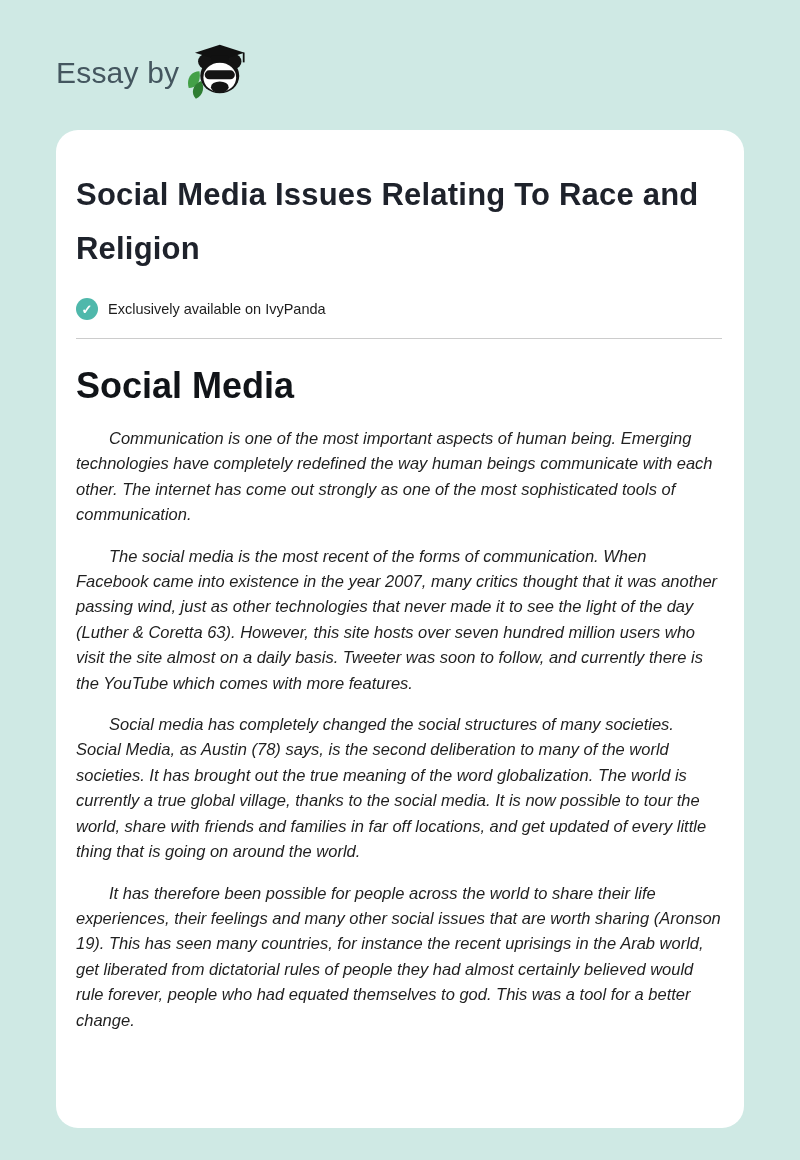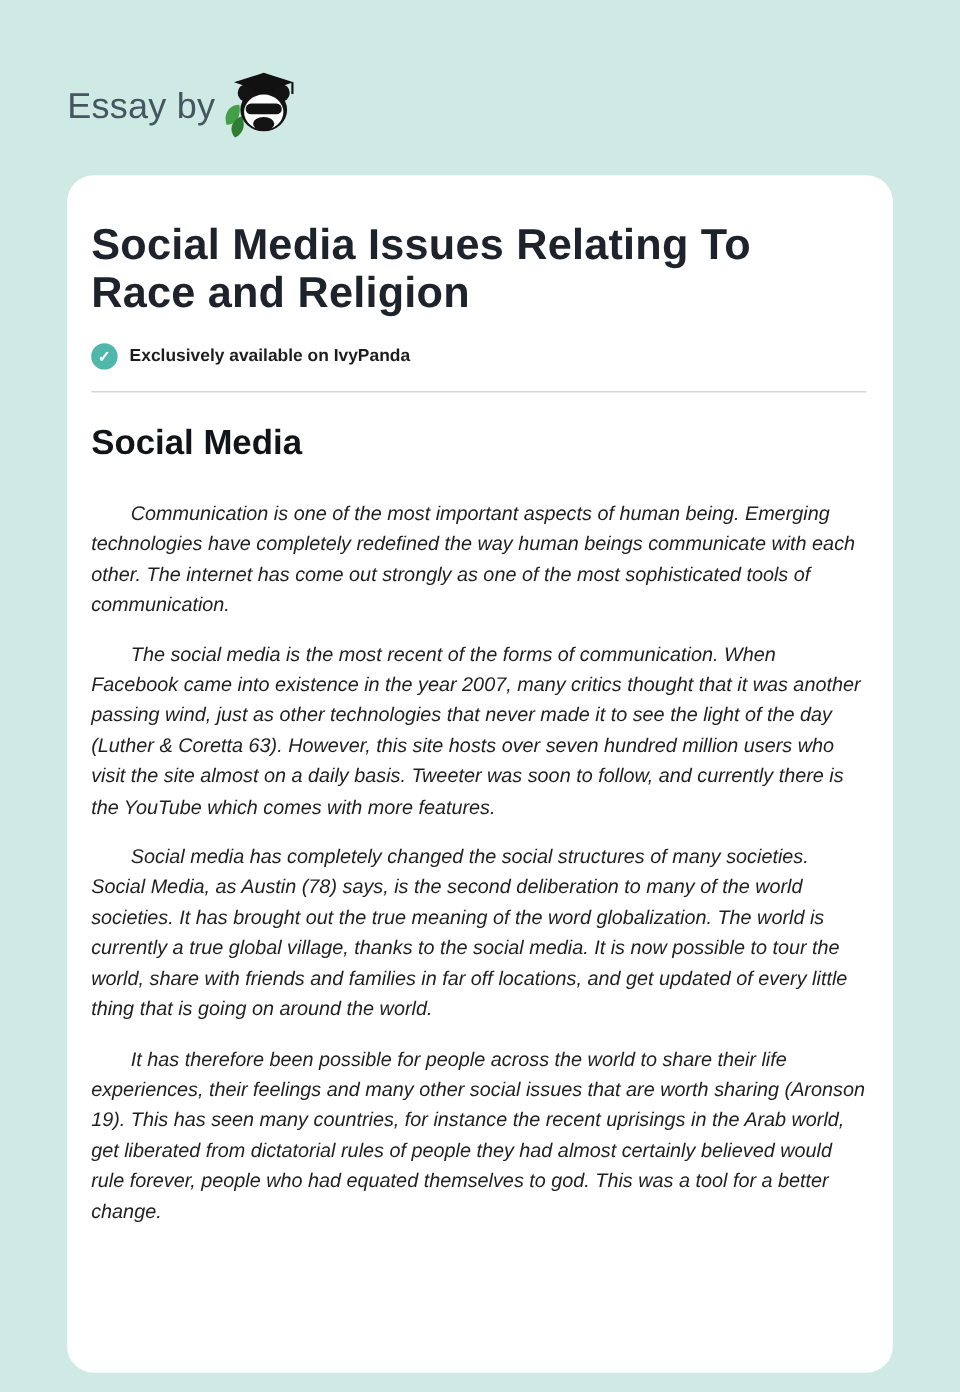--- a/index.html
+++ b/index.html
@@ -12,21 +12,20 @@
     font-family: "Liberation Sans", sans-serif;
   }
 
   
   .site-header {
     display: flex;
     align-items: center;
     gap: 8px;
     padding: 36px 0 0 56px;
     height: 110px;
-    margin-top: 16px;
   }
   .essay-by {
     font-size: 30px;
     color: #44565f;
     font-weight: 400;
     letter-spacing: 0.2px;
   }
   .logo-wrap {
     display: flex;
     align-items: center;
@@ -53,22 +52,22 @@
   
   .card {
     width: 688px;
     height: 998px;
     margin: 20px auto 0 auto;
     background: #ffffff;
     border-radius: 22px;
     padding: 38px 22px 30px 20px;
   }
   .essay-title {
-    font-size: 36px;
-    line-height: 40px;
+    font-size: 31px;
+    line-height: 54px;
     font-weight: 700;
     color: #1e222b;
     margin: 0 0 22px 0;
     letter-spacing: 0.2px;
   }
   .availability {
     display: flex;
     align-items: center;
     gap: 10px;
     margin: 0 0 18px 0;
@@ -81,33 +80,33 @@
     color: #ffffff;
     font-size: 13px;
     font-weight: 700;
     display: flex;
     align-items: center;
     justify-content: center;
     flex: 0 0 auto;
   }
   .availability-text {
     font-size: 14.5px;
-    font-weight: 700;
+    font-weight: 400;
     color: #1d1d1d;
   }
   .divider {
     border: none;
     border-top: 1px solid #cccccc;
     margin: 0 0 26px 0;
   }
   .section-heading {
-    font-size: 29px;
+    font-size: 36px;
     font-weight: 700;
     color: #111418;
-    margin: 0 0 30px 0;
+    margin: 0 0 19px 0;
   }
   .essay-body p {
     font-size: 16.5px;
     line-height: 25.4px;
     color: #1f1f1f;
     margin: 0 0 16px 0;
     text-indent: 33px;
     font-style: italic;
   }
 

